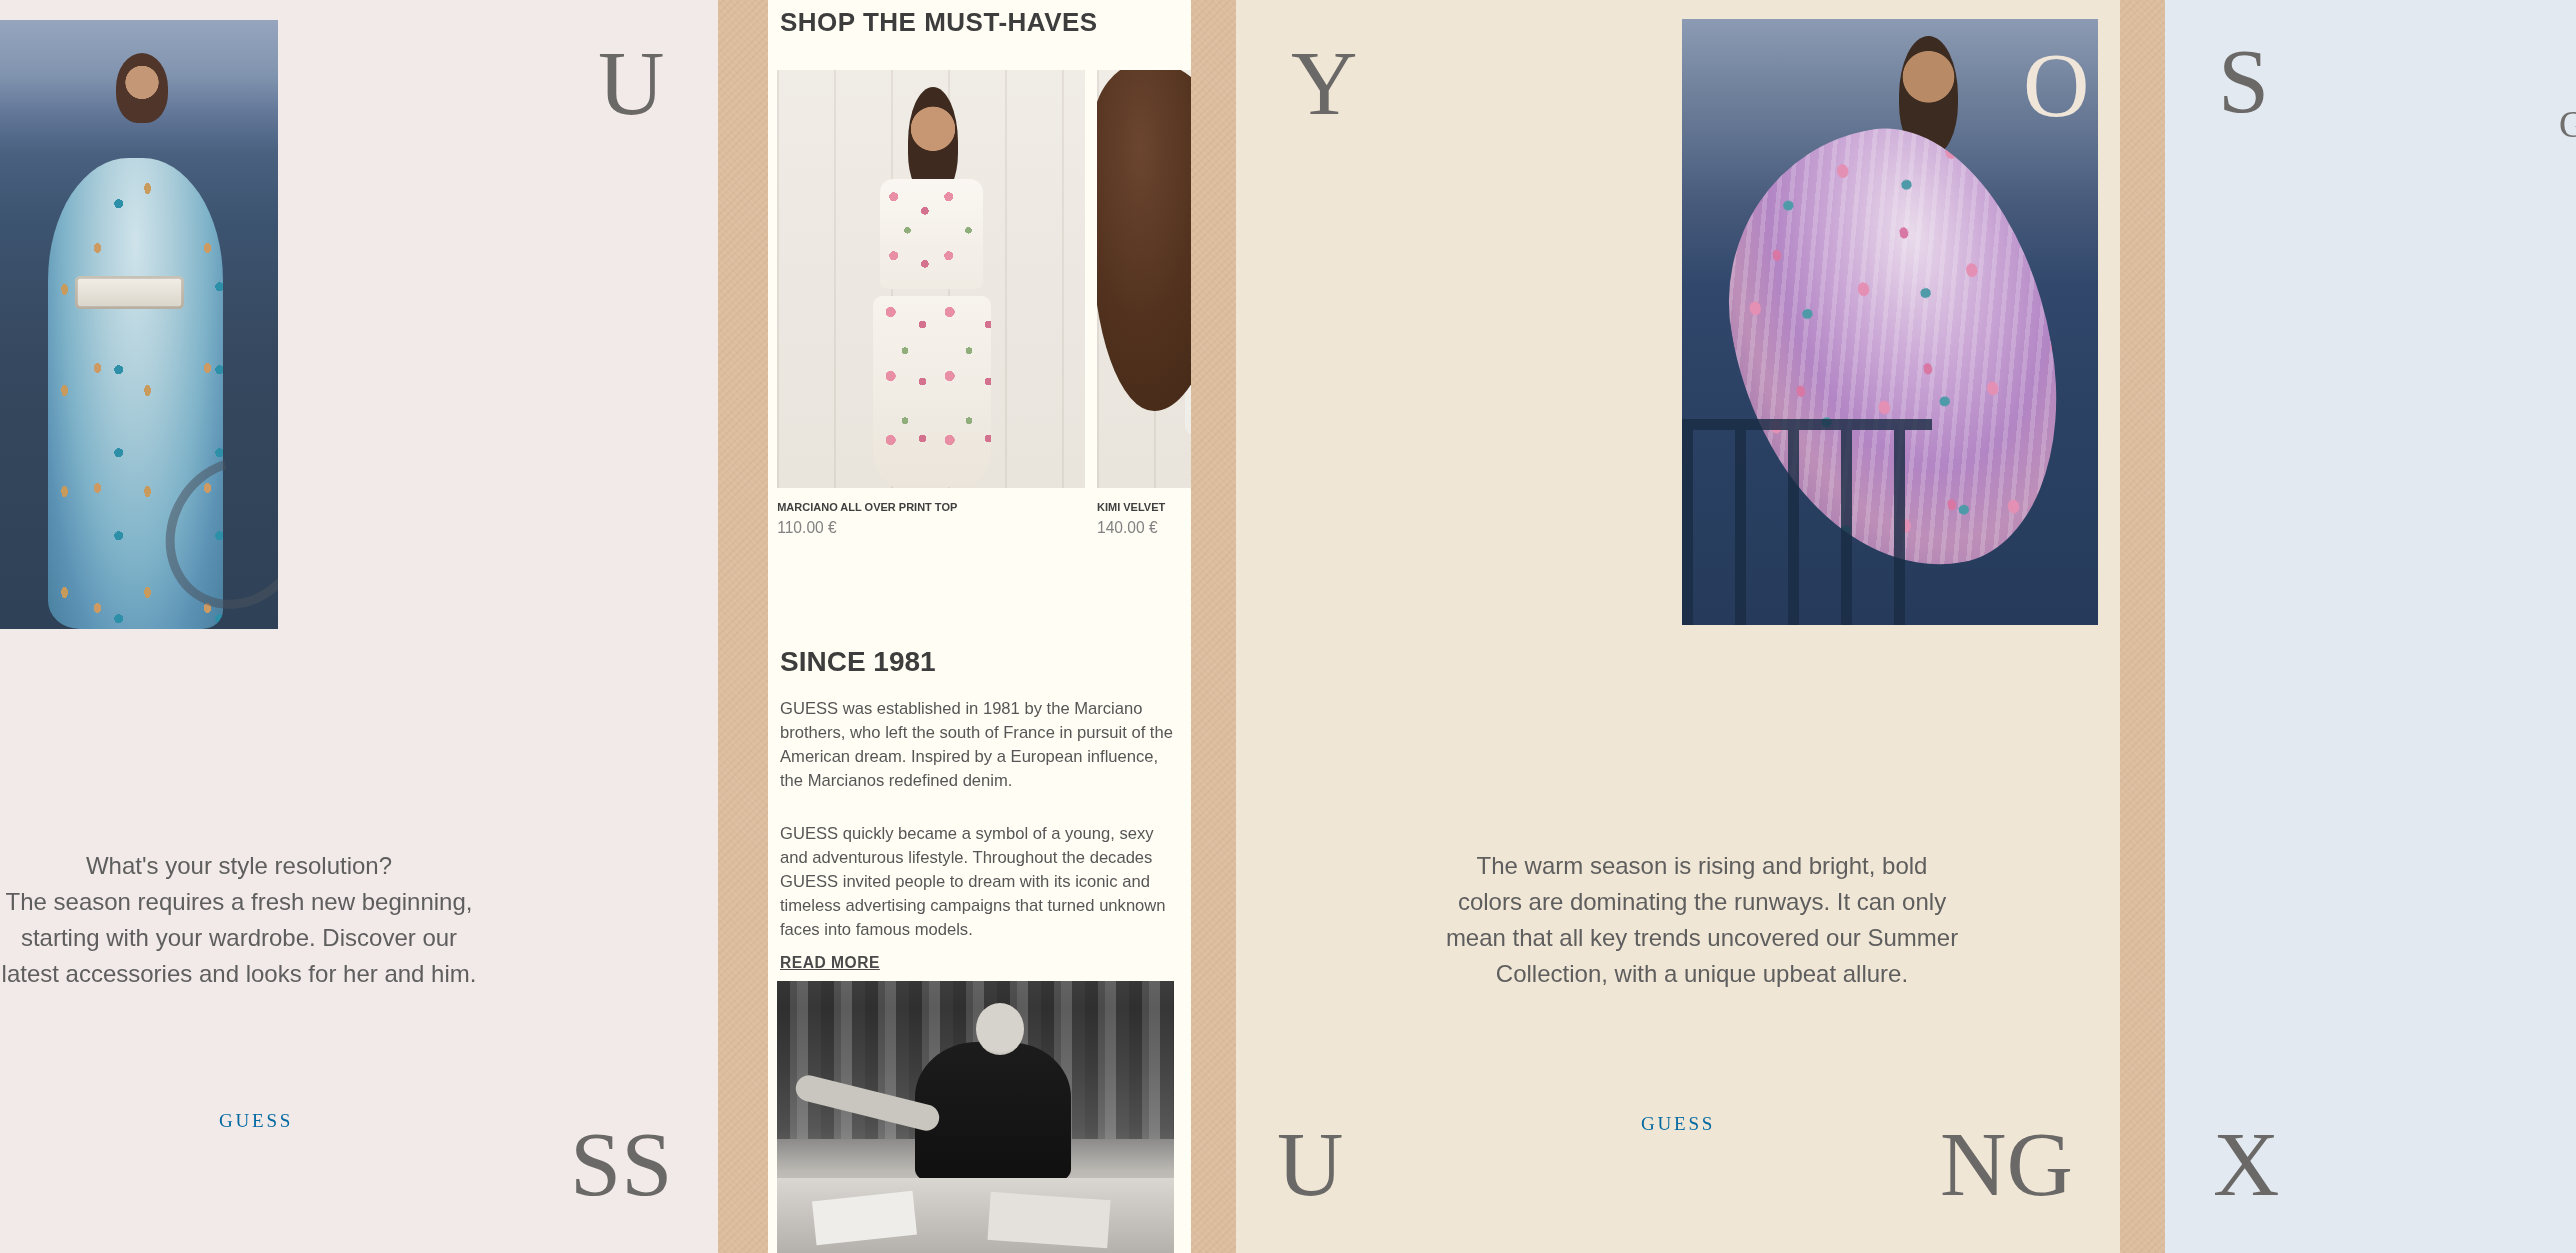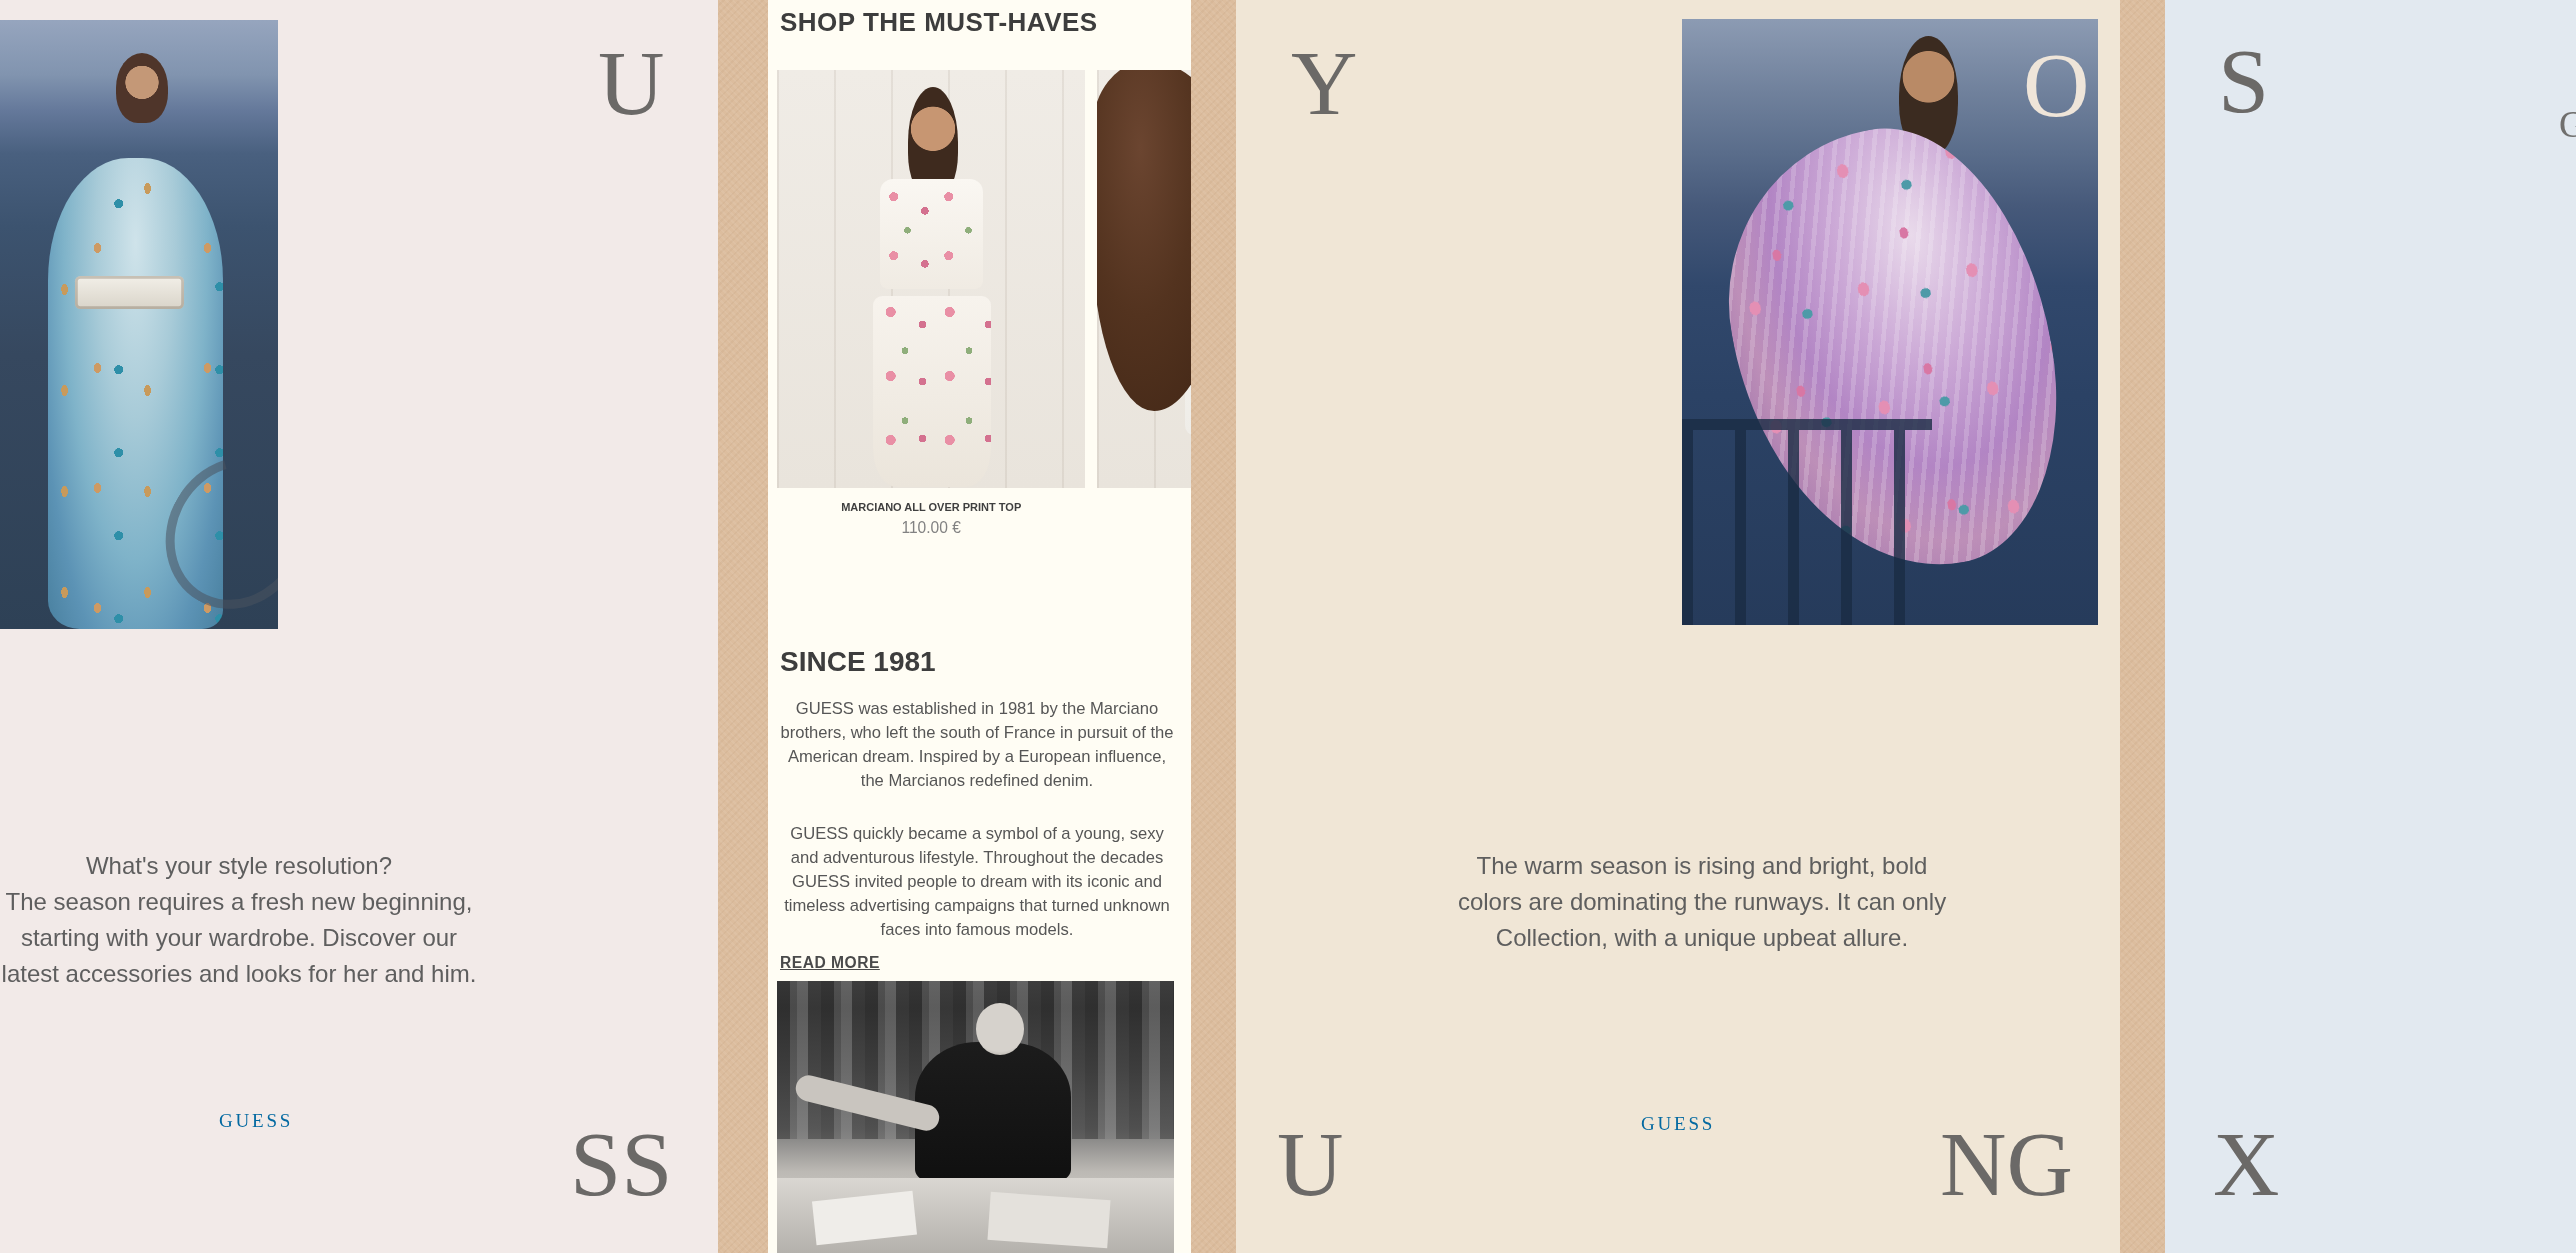--- a/index.html
+++ b/index.html
@@ -7,21 +7,21 @@
   body { font-family:"Liberation Sans", sans-serif; }
   #viewport {
     position:relative; width:2576px; height:1253px; overflow:hidden;
     background-color:#DCBD9E;
     background-image:
       repeating-linear-gradient(45deg, rgba(255,255,255,.06) 0 1.8px, transparent 1.8px 4.6px),
       repeating-linear-gradient(-45deg, rgba(120,80,40,.05) 0 1.8px, transparent 1.8px 5.5px);
   }
   .slide { position:absolute; top:0; height:1253px; overflow:hidden; }
   #slide-resolution { left:0;    width:718px; background:#F2EAE8; }
-  #slide-musthaves  { left:768px; width:423px; background:#FFFDF4;text-align:center; }
+  #slide-musthaves  { left:768px; width:423px; background:#FFFDF4; }
   #slide-summer     { left:1236px; width:884px; background:#F0E6D6; }
   #slide-inspired   { left:2165px; width:411px; background:#E2E9F0; }
 
   .biglet { position:absolute; font-family:"Liberation Serif", serif; font-size:92px; line-height:1; color:#6B6967; }
   .logo   { position:absolute; font-family:"Liberation Serif", serif; font-size:19px; letter-spacing:2.8px; color:#0369a1; }
   .storytext { position:absolute; font-size:24px; line-height:36px; color:#5E5E5E; text-align:center; }
   .storyline { white-space:nowrap; }
 
   
   .photo1 { position:absolute; left:0; top:20px; width:278px; height:609px; overflow:hidden;
@@ -194,20 +194,21 @@
     <div class="biglet let-y">Y</div>
     <div class="photo3" aria-label="woman-in-pink-floral-pleated-dress-by-lake-and-mountains">
       <div class="p3-hair"></div>
       <div class="p3-dress"></div>
       <div class="p3-rail"></div>
     </div>
     <div class="biglet let-o">O</div>
     <div class="storytext">
       <div class="storyline">The warm season is rising and bright, bold</div>
       <div class="storyline">colors are dominating the runways. It can only</div>
+      <div class="storyline">mean that all key trends uncovered our Summer</div>
       <div class="storyline">Collection, with a unique upbeat allure.</div>
     </div>
     <div class="biglet let-u3">U</div>
     <div class="logo logo3">GUESS</div>
     <div class="biglet let-ng">NG</div>
   </section>
 
   <section class="slide" id="slide-inspired">
     <div class="biglet let-s">S</div>
     <div class="logo-partial">G</div>

